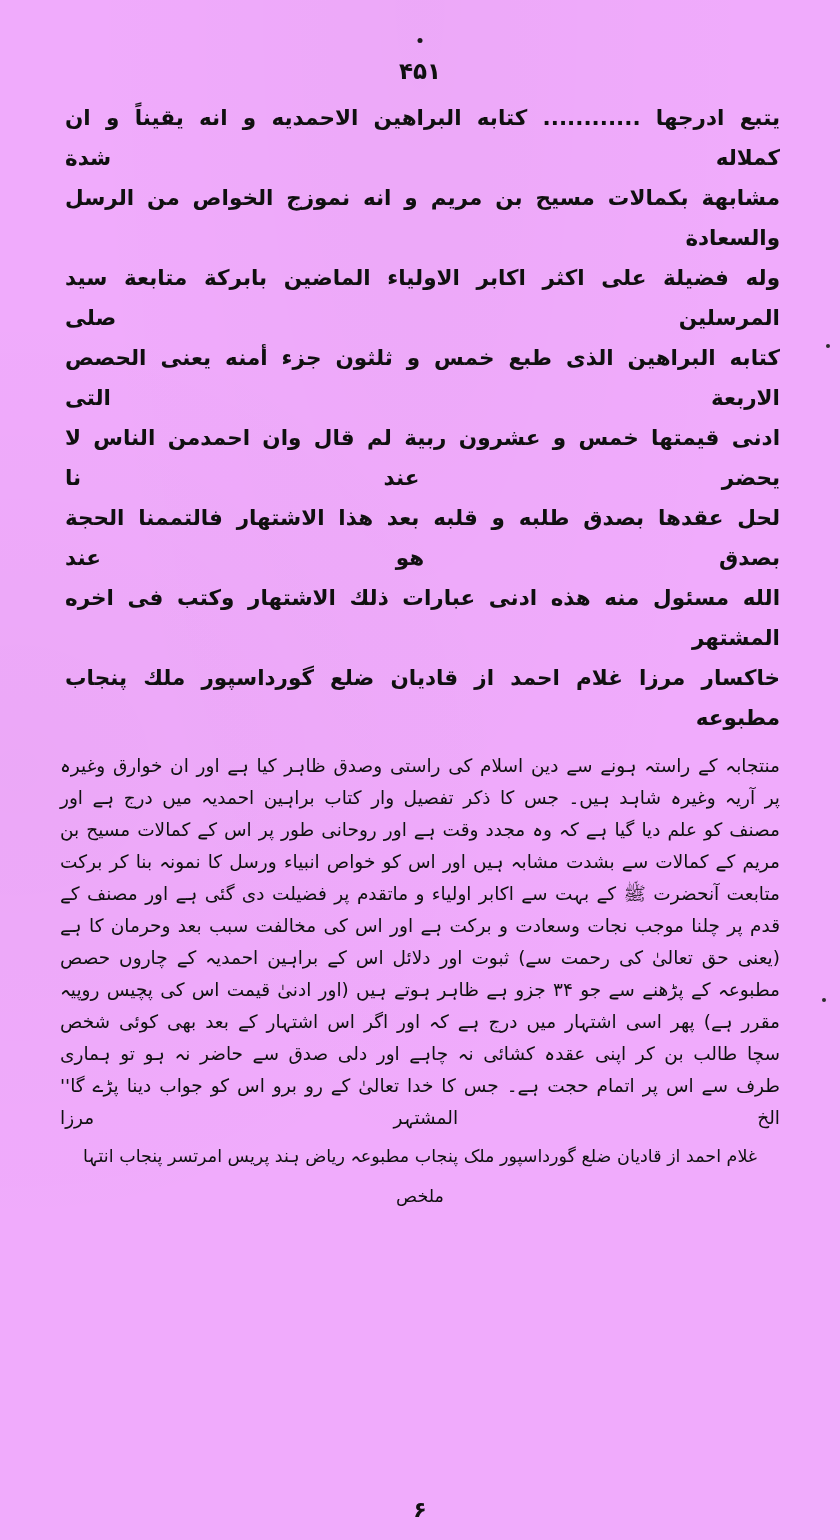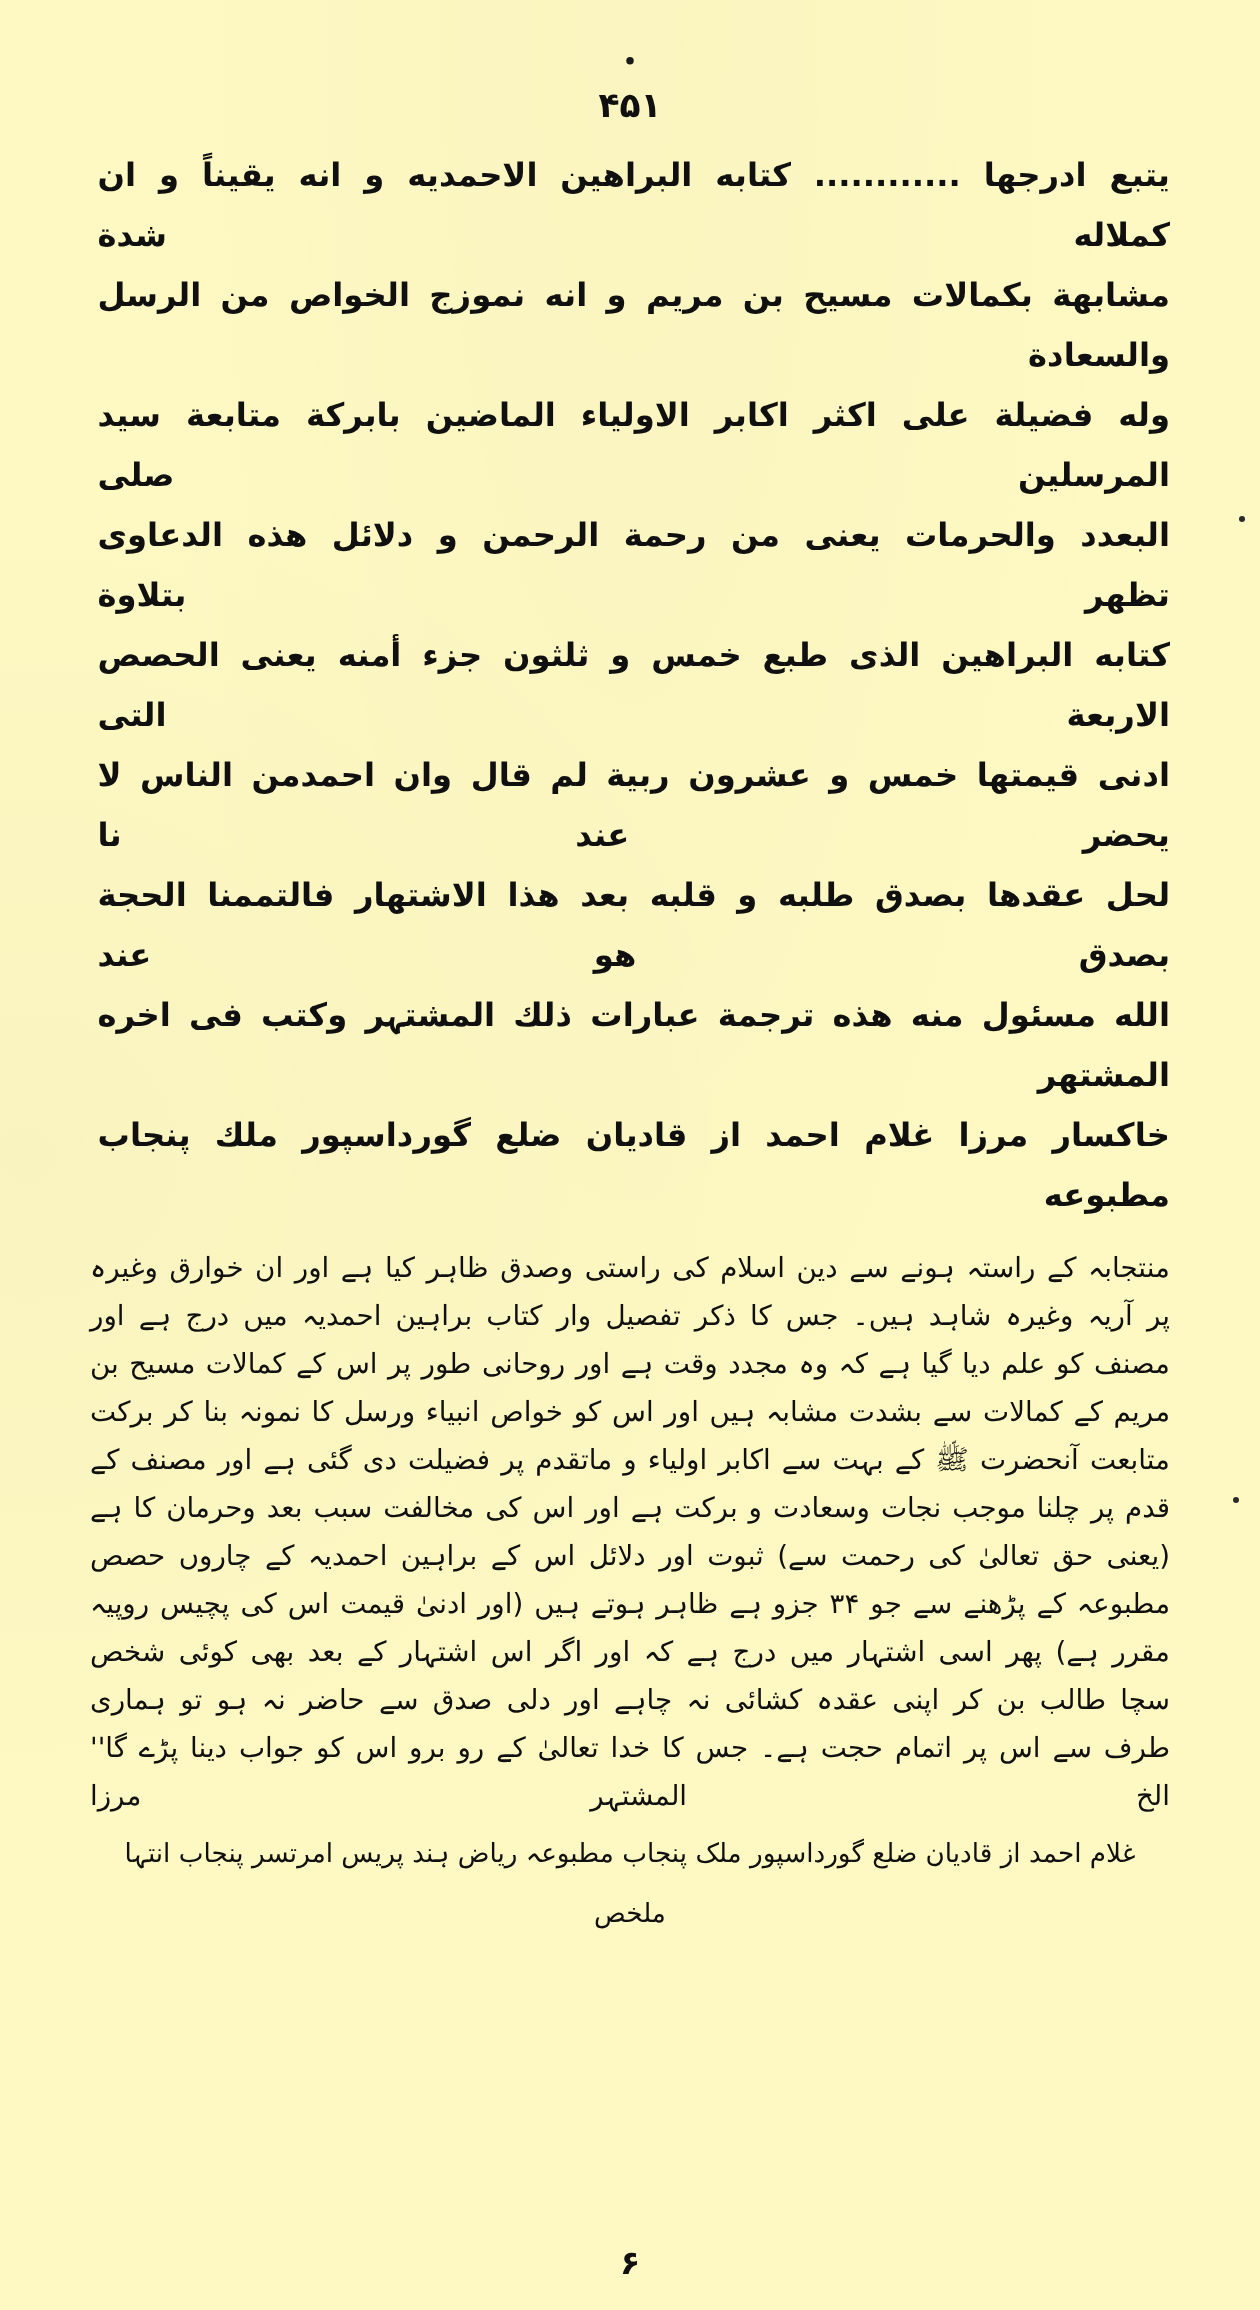--- a/index.html
+++ b/index.html
@@ -5,21 +5,21 @@
   html, body {
     margin: 0;
     padding: 0;
     background: #ffffff;
   }
   .page {
     position: relative;
     width: 840px;
     height: 1540px;
     margin: 0 auto;
-    background: #fef9c3;
+    background: #f0abfc;
     overflow: hidden;
     font-family: "DejaVu Sans", sans-serif;
     color: #101010;
   }
   
   .scan-tint {
     position: absolute;
     inset: 0;
     background:
       radial-gradient(ellipse at 50% 0%, rgba(0,0,0,0.015), rgba(0,0,0,0) 60%),
@@ -122,25 +122,24 @@
   <div class="speck" style="top:998px; right:14px; width:4px; height:4px;"></div>
 
   <div class="page-number-top">۴۵۱</div>
 
   <div class="content">
 
     <div class="arabic-block">
       <p>يتبع ادرجها ............ كتابه البراهين الاحمديه و انه يقيناً و ان كملاله شدة</p>
       <p>مشابهة بكمالات مسيح بن مريم و انه نموزج الخواص من الرسل والسعادة</p>
       <p>وله فضيلة على اكثر اكابر الاولياء الماضين بابركة متابعة سيد المرسلين صلى</p>
-      <p>البعدد والحرمات يعنى من رحمة الرحمن و دلائل هذه الدعاوى تظهر بتلاوة</p>
       <p>كتابه البراهين الذى طبع خمس و ثلثون جزء أمنه يعنى الحصص الاربعة التى</p>
       <p>ادنى قيمتها خمس و عشرون ربية لم قال وان احمدمن الناس لا يحضر عند نا</p>
       <p>لحل عقدها بصدق طلبه و قلبه بعد هذا الاشتهار فالتممنا الحجة بصدق هو عند</p>
-      <p>الله مسئول منه هذه ترجمة عبارات ذلك المشتہر وكتب فى اخره المشتهر</p>
+      <p>الله مسئول منه هذه ادنی عبارات ذلك الاشتهار وكتب فى اخره المشتهر</p>
       <p>خاكسار مرزا غلام احمد از قاديان ضلع گورداسپور ملك پنجاب مطبوعه</p>
     </div>
 
     <div class="urdu-block">
       <p>منتجابہ کے راستہ ہونے سے دین اسلام کی راستی وصدق ظاہر کیا ہے اور ان خوارق وغیرہ پر آریہ وغیرہ شاہد ہیں۔ جس کا ذکر تفصیل وار کتاب براہین احمدیہ میں درج ہے اور مصنف کو علم دیا گیا ہے کہ وہ مجدد وقت ہے اور روحانی طور پر اس کے کمالات مسیح بن مریم کے کمالات سے بشدت مشابہ ہیں اور اس کو خواص انبیاء ورسل کا نمونہ بنا کر بركت متابعت آنحضرت ﷺ کے بہت سے اکابر اولیاء و ماتقدم پر فضیلت دی گئی ہے اور مصنف کے قدم پر چلنا موجب نجات وسعادت و برکت ہے اور اس کی مخالفت سبب بعد وحرمان کا ہے (یعنی حق تعالیٰ کی رحمت سے) ثبوت اور دلائل اس کے براہین احمدیہ کے چاروں حصص مطبوعہ کے پڑھنے سے جو ۳۴ جزو ہے ظاہر ہوتے ہیں (اور ادنیٰ قیمت اس کی پچیس روپیہ مقرر ہے) پھر اسی اشتہار میں درج ہے کہ اور اگر اس اشتہار کے بعد بھی کوئی شخص سچا طالب بن کر اپنی عقدہ کشائی نہ چاہے اور دلی صدق سے حاضر نہ ہو تو ہماری طرف سے اس پر اتمام حجت ہے۔ جس کا خدا تعالیٰ کے رو برو اس کو جواب دینا پڑے گا'' الخ المشتہر مرزا</p>
     </div>
 
     <div class="signature-lines">
       <p>غلام احمد از قادیان ضلع گورداسپور ملک پنجاب مطبوعہ ریاض ہند پریس امرتسر پنجاب انتہا ملخص</p>
     </div>

